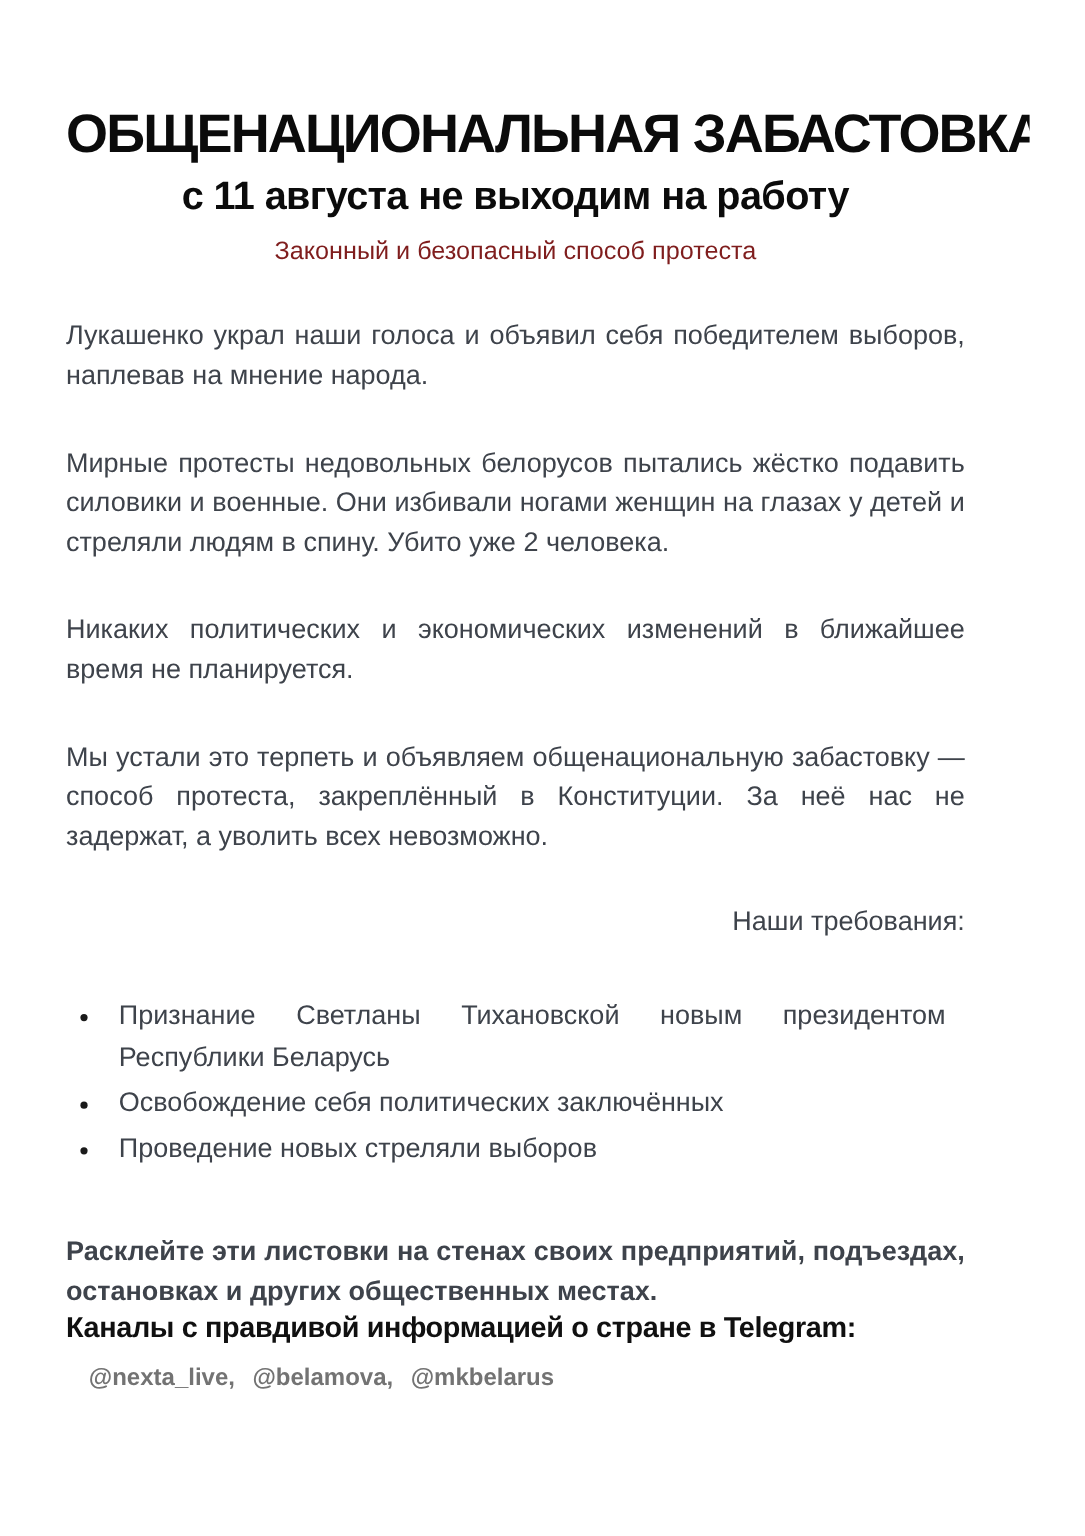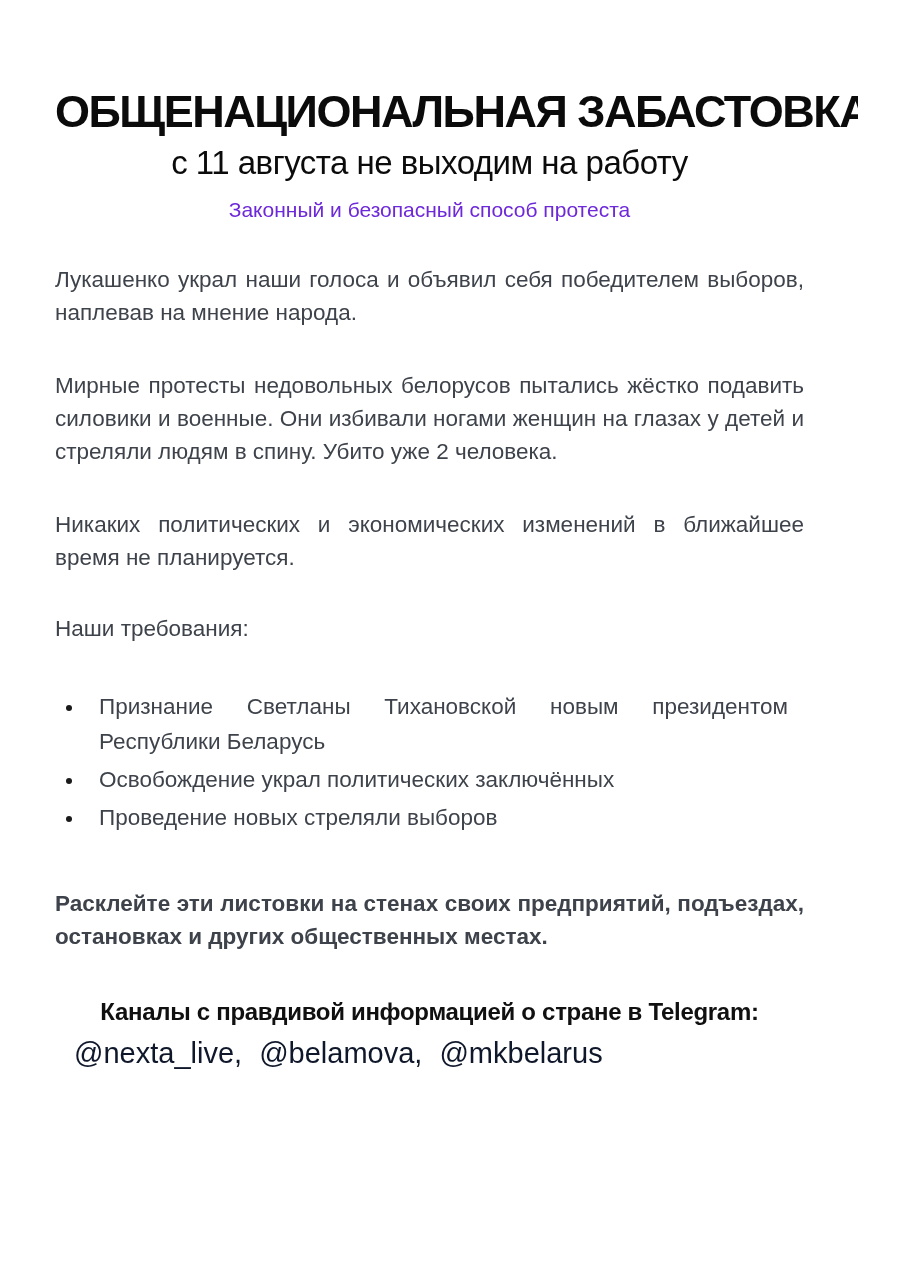--- a/index.html
+++ b/index.html
@@ -27,48 +27,48 @@
     line-height: 48px;
     font-weight: 800;
     letter-spacing: -1.5px;
     color: #0b0b0b;
     white-space: nowrap;
   }
   .subtitle {
     margin-top: 8px;
     font-size: 33px;
     line-height: 38px;
-    font-weight: 400;
+    font-weight: 700;
     letter-spacing: -0.5px;
     color: #0b0b0b;
   }
   .tagline {
     margin-top: 15px;
     font-size: 21px;
     line-height: 26px;
     font-weight: 400;
-    color: #6d28d9;
+    color: #7f1d1d;
     text-align: center;
   }
   
   .body-text {
     color: #3e434b;
     font-size: 22.5px;
     line-height: 33px;
     font-weight: 300;
   }
   p.para {
     margin: 40px 0 0 0;
     text-align: justify;
   }
   p.para.first {
   }
   p.demands-heading {
     margin: 38px 0 0 0;
-    text-align: left;
+    text-align: right;
   }
   ul.demands {
     margin: 44px 16px 0 0;
     padding: 0 0 0 30px;
     list-style: disc outside;
   }
   ul.demands li {
     padding-left: 14px;
     margin: 0 0 3px 0;
     text-align: justify;
@@ -79,35 +79,33 @@
     color: #1a1a1a;
     font-size: 20px;
   }
   p.closing {
     margin-top: 52px;
     text-align: justify;
     font-weight: bold;
   }
   
   .channels-heading {
-    margin-top: 44px;
     font-size: 24px;
     line-height: 30px;
     font-weight: 700;
     letter-spacing: -0.3px;
     color: #101010;
-    text-align: center;
   }
   .channels-handles {
     margin-top: 11px;
     padding-left: 19px;
-    font-size: 29px;
+    font-size: 20px;
     line-height: 30px;
-    font-weight: 400;
-    color: #0f172a;
+    font-weight: 700;
+    color: #737373;
     word-spacing: 9px;
   }
 </style>
 </head>
 <body>
 
 <div class="page">
 
   <div class="header">
     <div class="title">ОБЩЕНАЦИОНАЛЬНАЯ ЗАБАСТОВКА</div>
@@ -116,26 +114,27 @@
   </div>
 
   <div class="body-text">
 
     <p class="para first">Лукашенко украл наши голоса и объявил себя победителем выборов, наплевав на мнение народа.</p>
 
     <p class="para">Мирные протесты недовольных белорусов пытались жёстко подавить силовики и военные. Они избивали ногами женщин на глазах у детей и стреляли людям в спину. Убито уже 2 человека.</p>
 
     <p class="para">Никаких политических и экономических изменений в ближайшее время не планируется.</p>
 
+    <p class="para">Мы устали это терпеть и объявляем общенациональную забастовку — способ протеста, закреплённый в Конституции. За неё нас не задержат, а уволить всех невозможно.</p>
 
     <p class="para demands-heading">Наши требования:</p>
 
     <ul class="demands">
       <li>Признание Светланы Тихановской новым президентом Республики Беларусь</li>
-      <li>Освобождение украл политических заключённых</li>
+      <li>Освобождение себя политических заключённых</li>
       <li>Проведение новых стреляли выборов</li>
     </ul>
 
     <p class="para closing">Расклейте эти листовки на стенах своих предприятий, подъездах, остановках и других общественных местах.</p>
 
     <div class="channels-heading">Каналы с правдивой информацией о стране в Telegram:</div>
 
     <div class="channels-handles">@nexta_live, @belamova, @mkbelarus</div>
 
   </div>

